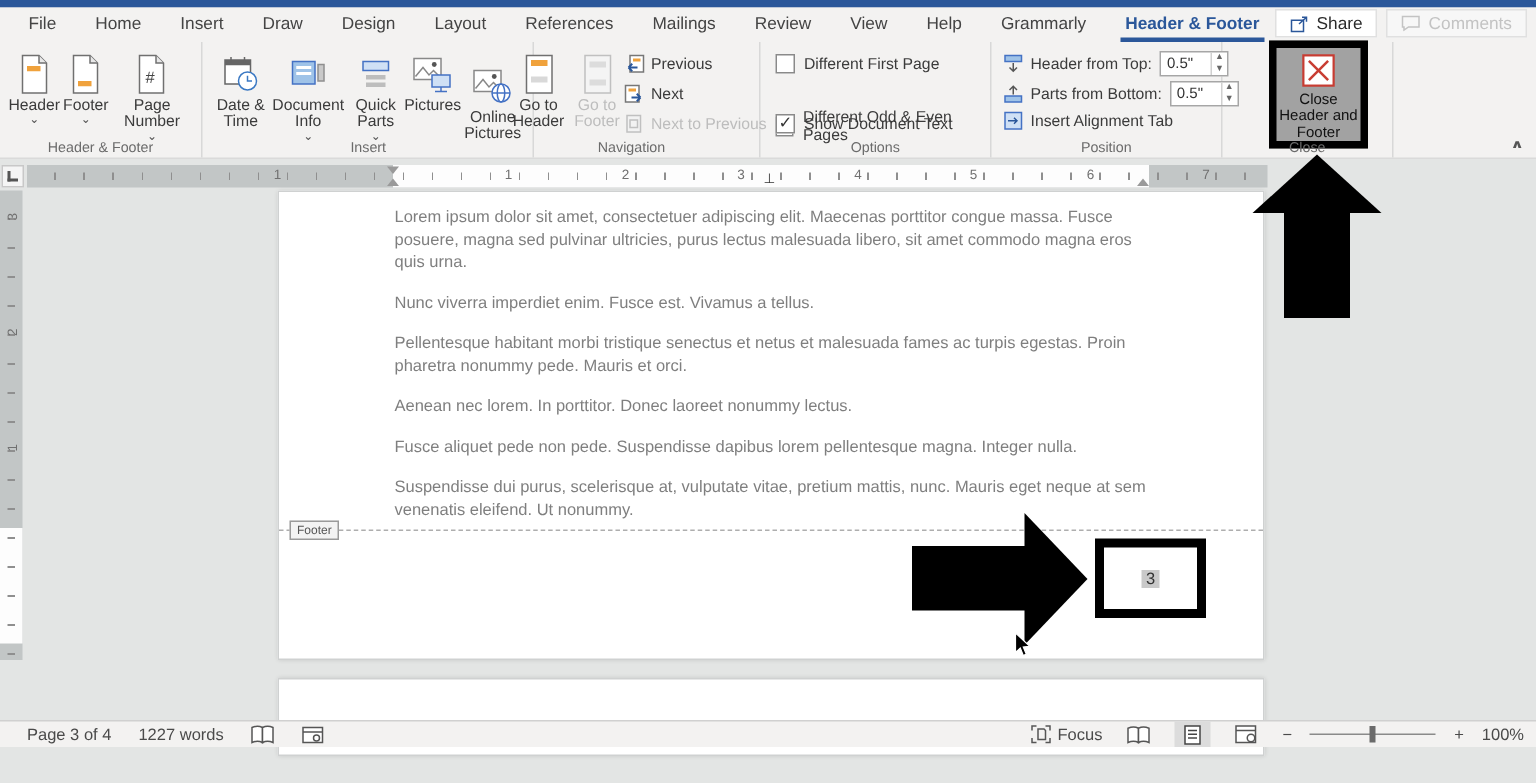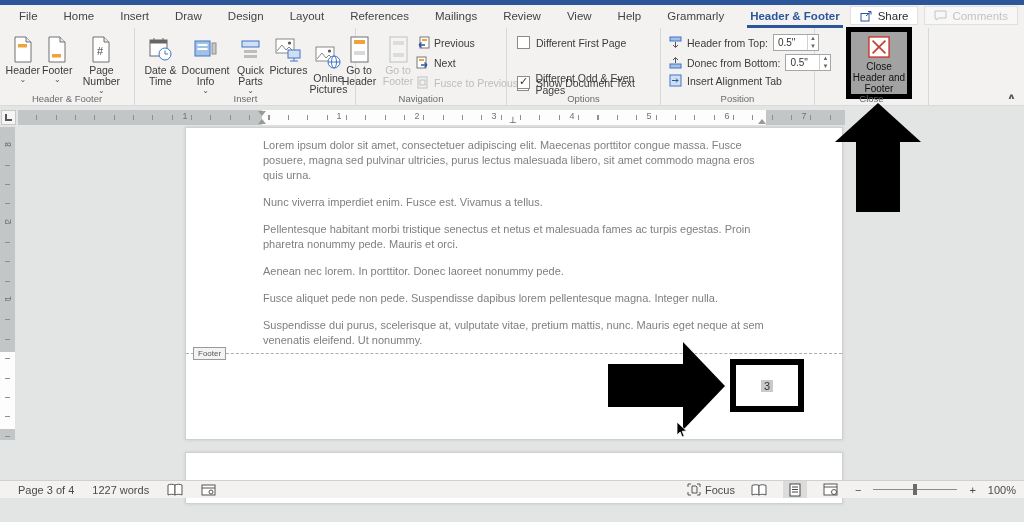--- a/index.html
+++ b/index.html
@@ -284,21 +284,21 @@
               <rect x="3" y="3" width="5" height="2" fill="#f0a23c"></rect>
               <path d="M5 9h6 M11 9L8.5 6.5 M11 9l-2.5 2.5" fill="none" stroke="#2b579a" stroke-width="1.3"></path>
             </svg>
           <span>Next</span>
         </div>
         <div class="smallbtn disabled">
           <svg width="14" height="14" viewBox="0 0 14 14">
               <rect x="2" y="1" width="9" height="11" fill="#f2f2f2" stroke="#c0c0c0"></rect>
               <rect x="4" y="4" width="5" height="5" fill="none" stroke="#c0c0c0"></rect>
             </svg>
-          <span>Fusce to Previous</span>
+          <span>Next to Previous</span>
         </div>
       </div>
       <div class="grplabel">Navigation</div>
     </div>
 
     <div class="grp" style="left:507px;width:154px;">
       <div class="cbrow" style="top:8px;">
         <span class="cbox"></span>
         <span>Different First Page</span>
       </div>
@@ -328,21 +328,21 @@
               <span>▲</span>
               <span>▼</span>
             </span>
         </span>
       </div>
       <div class="posrow" style="top:26px;">
         <svg width="13" height="13" viewBox="0 0 13 13">
             <rect x="1" y="8" width="11" height="4" fill="#9fc3e8" stroke="#4472c4"></rect>
             <path d="M6.5 7V2 M4 4L6.5 1.5 9 4" fill="none" stroke="#555"></path>
           </svg>
-        <span>Donec from Bottom:</span>
+        <span>Parts from Bottom:</span>
         <span class="spinbox">
           <span class="val">0.5"</span>
           <span class="spinner">
               <span>▲</span>
               <span>▼</span>
             </span>
         </span>
       </div>
       <div class="posrow" style="top:46px;">
         <svg width="13" height="13" viewBox="0 0 13 13">
@@ -396,21 +396,21 @@
     <span class="vnum" style="top:10px;">3</span>
     <span class="vnum" style="top:87px;">2</span>
     <span class="vnum" style="top:164px;">1</span>
   </div>
 
   <div class="page page1">
     <div class="bodytext">
       <p>Lorem ipsum dolor sit amet, consectetuer adipiscing elit. Maecenas porttitor congue massa. Fusce posuere, magna sed pulvinar ultricies, purus lectus malesuada libero, sit amet commodo magna eros quis urna.</p>
       <p>Nunc viverra imperdiet enim. Fusce est. Vivamus a tellus.</p>
       <p>Pellentesque habitant morbi tristique senectus et netus et malesuada fames ac turpis egestas. Proin pharetra nonummy pede. Mauris et orci.</p>
-      <p>Aenean nec lorem. In porttitor. Donec laoreet nonummy pede.</p>
+      <p>Aenean nec lorem. In porttitor. Donec laoreet nonummy lectus.</p>
       <p>Fusce aliquet pede non pede. Suspendisse dapibus lorem pellentesque magna. Integer nulla.</p>
       <p>Suspendisse dui purus, scelerisque at, vulputate vitae, pretium mattis, nunc. Mauris eget neque at sem venenatis eleifend. Ut nonummy.</p>
     </div>
     <div class="footerline"></div>
     <div class="footertag">Footer</div>
     <div class="pagenumbox">
       <span>3</span>
     </div>
   </div>
   <div class="page page2"></div>

